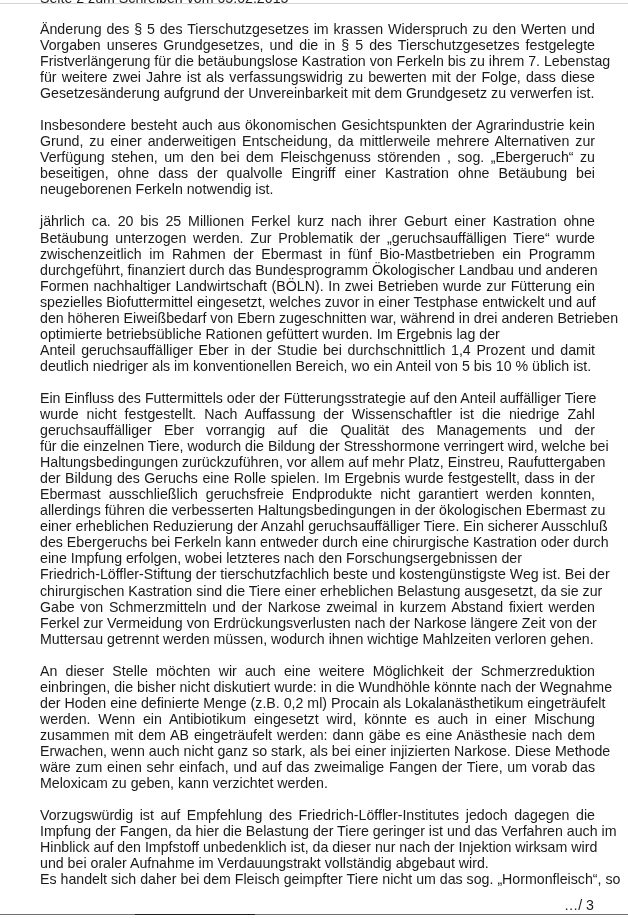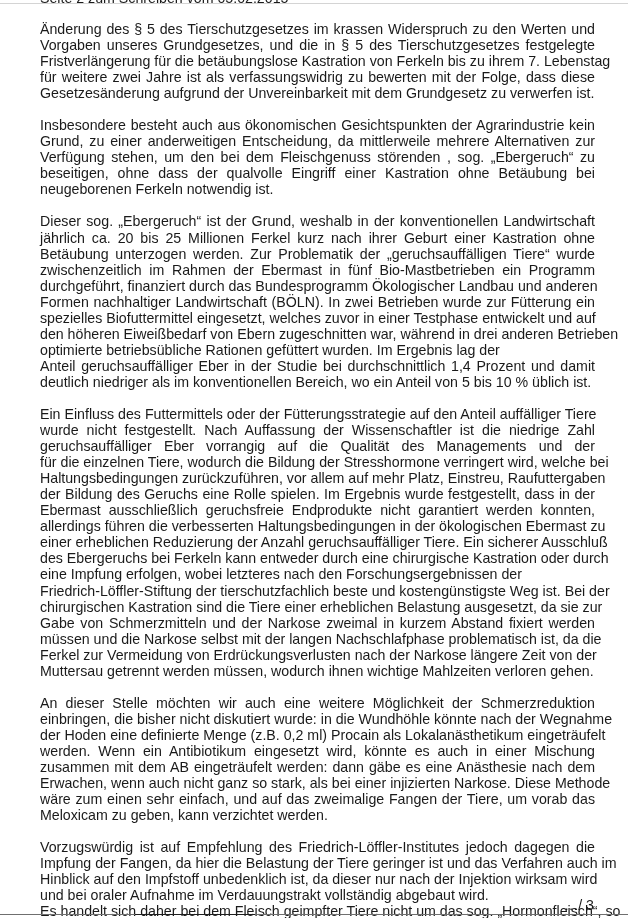--- a/index.html
+++ b/index.html
@@ -104,21 +104,20 @@
         <span class="line last">Gesetzesänderung aufgrund der Unvereinbarkeit mit dem Grundgesetz zu verwerfen ist.</span>
       </p>
     <p class="para">
         <span class="line">Insbesondere besteht auch aus ökonomischen Gesichtspunkten der Agrarindustrie kein</span>
         <span class="line">Grund, zu einer anderweitigen Entscheidung, da mittlerweile mehrere Alternativen zur</span>
         <span class="line">Verfügung stehen, um den bei dem Fleischgenuss störenden , sog. „Ebergeruch“ zu</span>
         <span class="line">beseitigen, ohne dass der qualvolle Eingriff einer Kastration ohne Betäubung bei</span>
         <span class="line last">neugeborenen Ferkeln notwendig ist.</span>
       </p>
     <p class="para">
-        <span class="line">Dieser sog. „Ebergeruch“ ist der Grund, weshalb in der konventionellen Landwirtschaft</span>
         <span class="line">jährlich ca. 20 bis 25 Millionen Ferkel kurz nach ihrer Geburt einer Kastration ohne</span>
         <span class="line">Betäubung unterzogen werden. Zur Problematik der „geruchsauffälligen Tiere“ wurde</span>
         <span class="line">zwischenzeitlich im Rahmen der Ebermast in fünf Bio-Mastbetrieben ein Programm</span>
         <span class="line">durchgeführt, finanziert durch das Bundesprogramm Ökologischer Landbau und anderen</span>
         <span class="line">Formen nachhaltiger Landwirtschaft (BÖLN). In zwei Betrieben wurde zur Fütterung ein</span>
         <span class="line">spezielles Biofuttermittel eingesetzt, welches zuvor in einer Testphase entwickelt und auf</span>
         <span class="line">den höheren Eiweißbedarf von Ebern zugeschnitten war, während in drei anderen Betrieben</span>
         <span class="line last">optimierte betriebsübliche Rationen gefüttert wurden. Im Ergebnis lag der</span>
         <span class="line">Anteil geruchsauffälliger Eber in der Studie bei durchschnittlich 1,4 Prozent und damit</span>
         <span class="line last">deutlich niedriger als im konventionellen Bereich, wo ein Anteil von 5 bis 10 % üblich ist.</span>
@@ -131,21 +130,20 @@
         <span class="line">Haltungsbedingungen zurückzuführen, vor allem auf mehr Platz, Einstreu, Raufuttergaben</span>
         <span class="line">der Bildung des Geruchs eine Rolle spielen. Im Ergebnis wurde festgestellt, dass in der</span>
         <span class="line">Ebermast ausschließlich geruchsfreie Endprodukte nicht garantiert werden konnten,</span>
         <span class="line">allerdings führen die verbesserten Haltungsbedingungen in der ökologischen Ebermast zu</span>
         <span class="line">einer erheblichen Reduzierung der Anzahl geruchsauffälliger Tiere. Ein sicherer Ausschluß</span>
         <span class="line">des Ebergeruchs bei Ferkeln kann entweder durch eine chirurgische Kastration oder durch</span>
         <span class="line last">eine Impfung erfolgen, wobei letzteres nach den Forschungsergebnissen der</span>
         <span class="line">Friedrich-Löffler-Stiftung der tierschutzfachlich beste und kostengünstigste Weg ist. Bei der</span>
         <span class="line">chirurgischen Kastration sind die Tiere einer erheblichen Belastung ausgesetzt, da sie zur</span>
         <span class="line">Gabe von Schmerzmitteln und der Narkose zweimal in kurzem Abstand fixiert werden</span>
-        <span class="line">müssen und die Narkose selbst mit der langen Nachschlafphase problematisch ist, da die</span>
         <span class="line">Ferkel zur Vermeidung von Erdrückungsverlusten nach der Narkose längere Zeit von der</span>
         <span class="line last">Muttersau getrennt werden müssen, wodurch ihnen wichtige Mahlzeiten verloren gehen.</span>
       </p>
     <p class="para">
         <span class="line">An dieser Stelle möchten wir auch eine weitere Möglichkeit der Schmerzreduktion</span>
         <span class="line">einbringen, die bisher nicht diskutiert wurde: in die Wundhöhle könnte nach der Wegnahme</span>
         <span class="line">der Hoden eine definierte Menge (z.B. 0,2 ml) Procain als Lokalanästhetikum eingeträufelt</span>
         <span class="line">werden. Wenn ein Antibiotikum eingesetzt wird, könnte es auch in einer Mischung</span>
         <span class="line">zusammen mit dem AB eingeträufelt werden: dann gäbe es eine Anästhesie nach dem</span>
         <span class="line">Erwachen, wenn auch nicht ganz so stark, als bei einer injizierten Narkose. Diese Methode</span>

